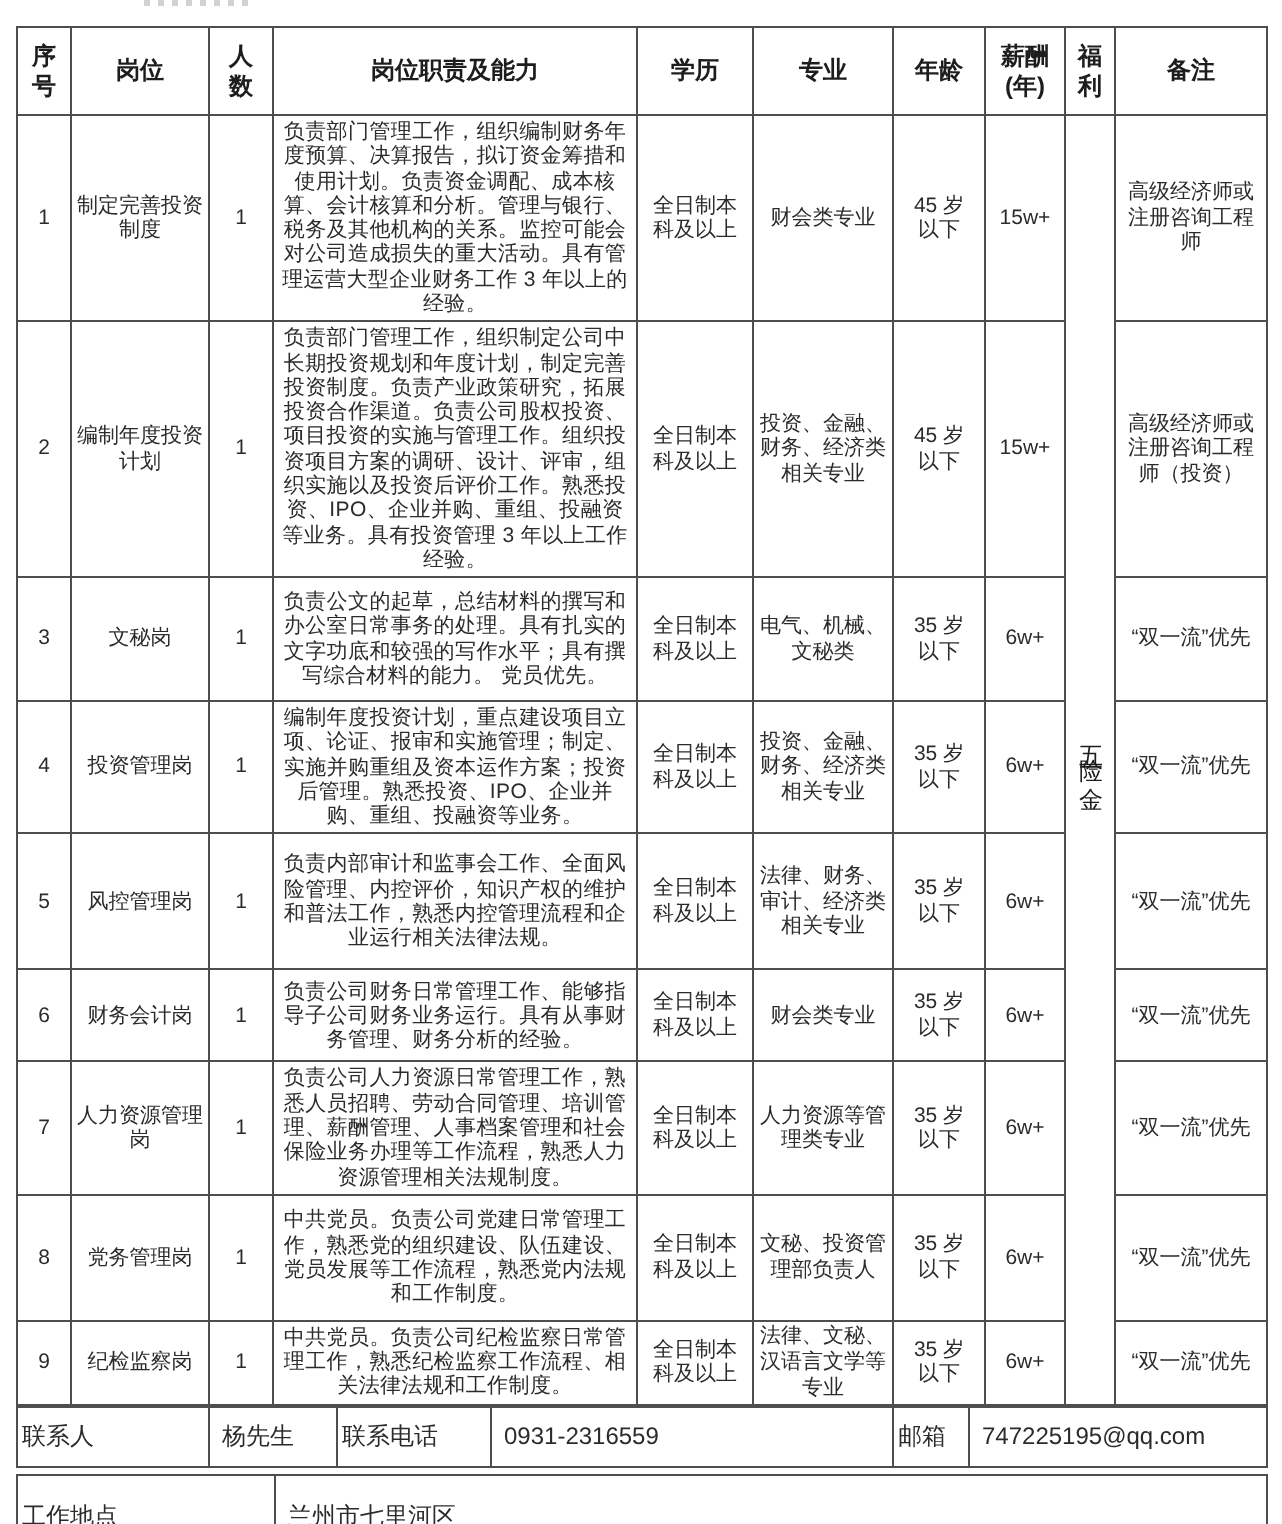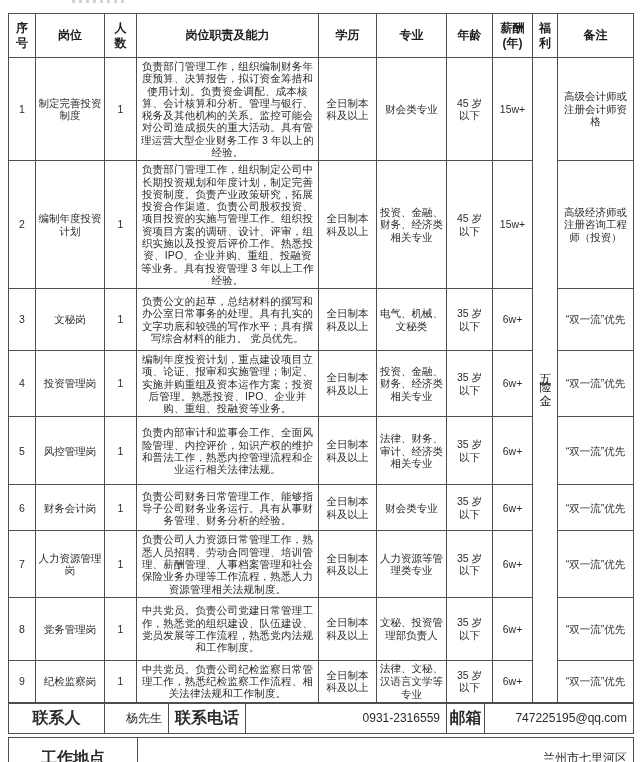--- a/index.html
+++ b/index.html
@@ -32,22 +32,22 @@
     font-size:12px; letter-spacing:7px; color:#1d1d1d;
   }
   table.main { margin-top:13px; }
   tr.hdr  { height:44px; }
   tr.r1 { height:101px; } tr.r2 { height:125px; } tr.r3 { height:62px; }
   tr.r4 { height:62px;  } tr.r5 { height:68px;  } tr.r6 { height:46px; }
   tr.r7 { height:61px;  } tr.r8 { height:63px;  } tr.r9 { height:40px; }
   table.contact tr { height:30px; }
   table.location { margin-top:3px; }
   table.location tr { height:42px; }
-  td.label { font-size:16px; font-weight:bold; text-align:center; padding:2px; }
-  td.val   { font-size:12px; text-align:right; padding:2px 6px; }
+  td.label { font-size:12px; font-weight:normal; padding:2px; }
+  td.val   { font-size:12px; text-align:left; padding:2px 6px; }
 </style>
 </head>
 <body>
 
 <div class="artifact"></div>
 
 <table class="main">
   <colgroup>
     <col style="width:27px">
       <col style="width:69px">
@@ -84,21 +84,21 @@
       <td class="c">制定完善投资制度</td>
       <td class="c">1</td>
       <td class="duty">负责部门管理工作，组织编制财务年度预算、决算报告，拟订资金筹措和使用计划。负责资金调配、成本核算、会计核算和分析。管理与银行、税务及其他机构的关系。监控可能会对公司造成损失的重大活动。具有管理运营大型企业财务工作 3 年以上的经验。</td>
       <td class="c pre">全日制本
 科及以上</td>
       <td class="c">财会类专业</td>
       <td class="c pre">45 岁
 以下</td>
       <td class="c">15w+</td>
       <td class="welfare" rowspan="9"><span class="vert">五险一金</span></td>
-      <td class="c">高级会计师或注册会计师资格</td>
+      <td class="c">高级经济师或注册咨询工程师</td>
     </tr>
     <tr class="r2">
       <td class="c">2</td>
       <td class="c">编制年度投资计划</td>
       <td class="c">1</td>
       <td class="duty">负责部门管理工作，组织制定公司中长期投资规划和年度计划，制定完善投资制度。负责产业政策研究，拓展投资合作渠道。负责公司股权投资、项目投资的实施与管理工作。组织投资项目方案的调研、设计、评审，组织实施以及投资后评价工作。熟悉投资、IPO、企业并购、重组、投融资等业务。具有投资管理 3 年以上工作经验。</td>
       <td class="c pre">全日制本
 科及以上</td>
       <td class="c">投资、金融、财务、经济类相关专业</td>
       <td class="c pre">45 岁

